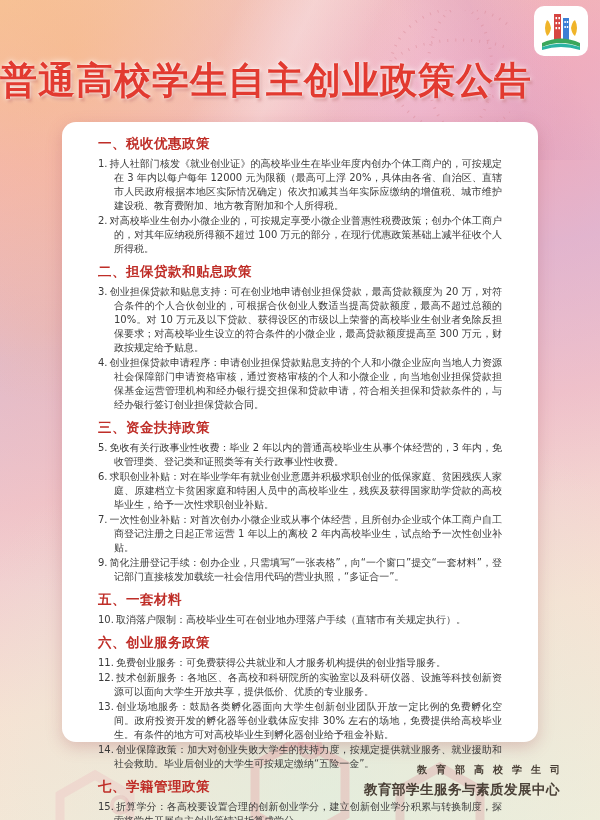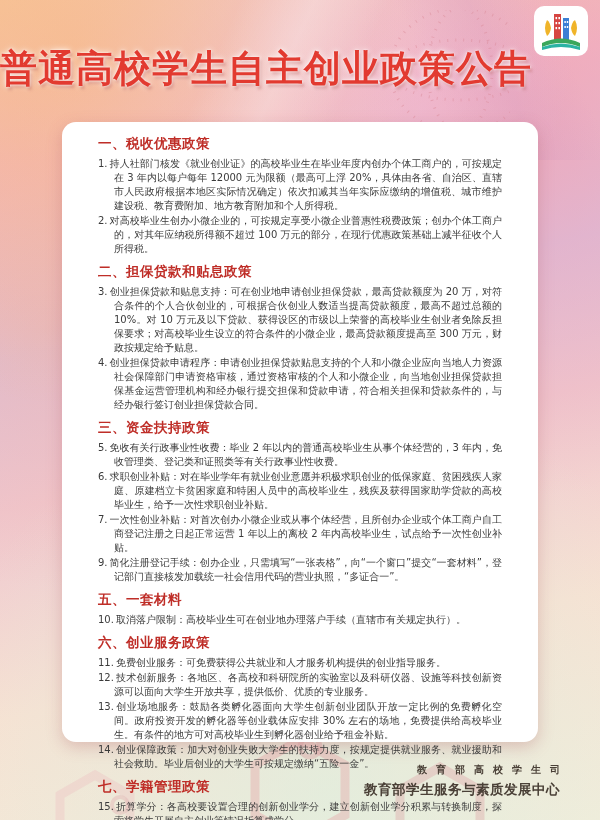--- a/index.html
+++ b/index.html
@@ -13,21 +13,21 @@
       radial-gradient(circle at 8% 40%, rgba(244,170,150,.40), transparent 35%),
       radial-gradient(circle at 55% 97%, rgba(214,240,224,.55), transparent 48%),
       linear-gradient(168deg,#f6c9ab 0%,#f2bac8 18%,#dcc3df 38%,#efc7cf 54%,#f8e1d2 76%,#f4ecda 100%);
   }
   .deco{position:absolute;pointer-events:none;}
   .shard1{top:0;left:180px;width:240px;height:130px;
     background:linear-gradient(115deg,transparent 20%,rgba(255,255,255,.28) 45%,transparent 70%);}
   .shard2{top:0;left:380px;width:220px;height:160px;
     background:linear-gradient(65deg,transparent 30%,rgba(210,150,190,.25) 55%,transparent 80%);}
   .title{
-    position:absolute;top:44px;left:0;width:476px;text-align:center;
+    position:absolute;top:56px;left:0;width:476px;text-align:center;
     font-size:37px;font-weight:bold;letter-spacing:1px;color:#e23a30;
     text-shadow:0 0 6px rgba(255,255,255,.95),0 0 2px rgba(255,255,255,.9),2px 3px 3px rgba(160,40,40,.35);
     white-space:nowrap;
   }
   .logo{position:absolute;top:6px;right:12px;width:54px;height:50px;}
   .card{
     position:absolute;left:62px;top:122px;width:476px;height:620px;
     background:#ffffff;border-radius:14px;
     box-shadow:0 5px 16px rgba(170,80,90,.28);
     padding:13px 36px;box-sizing:border-box;

